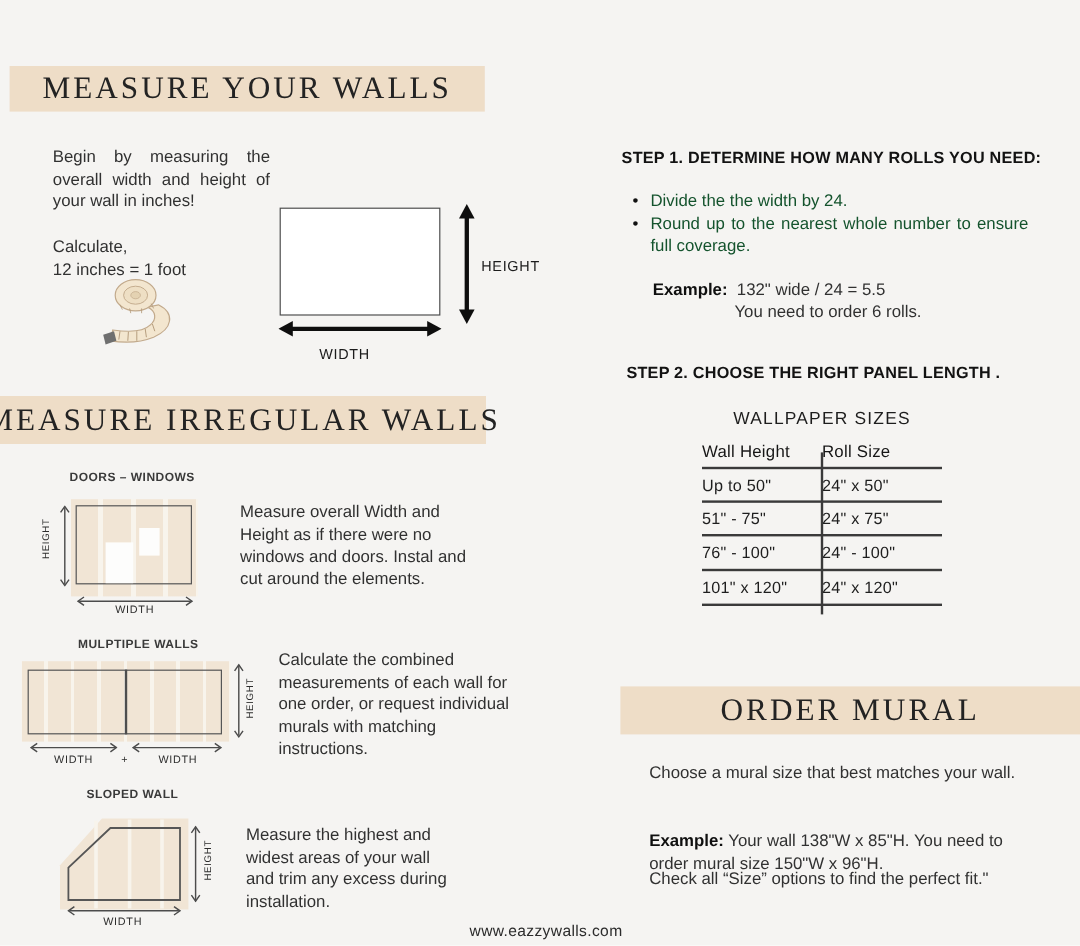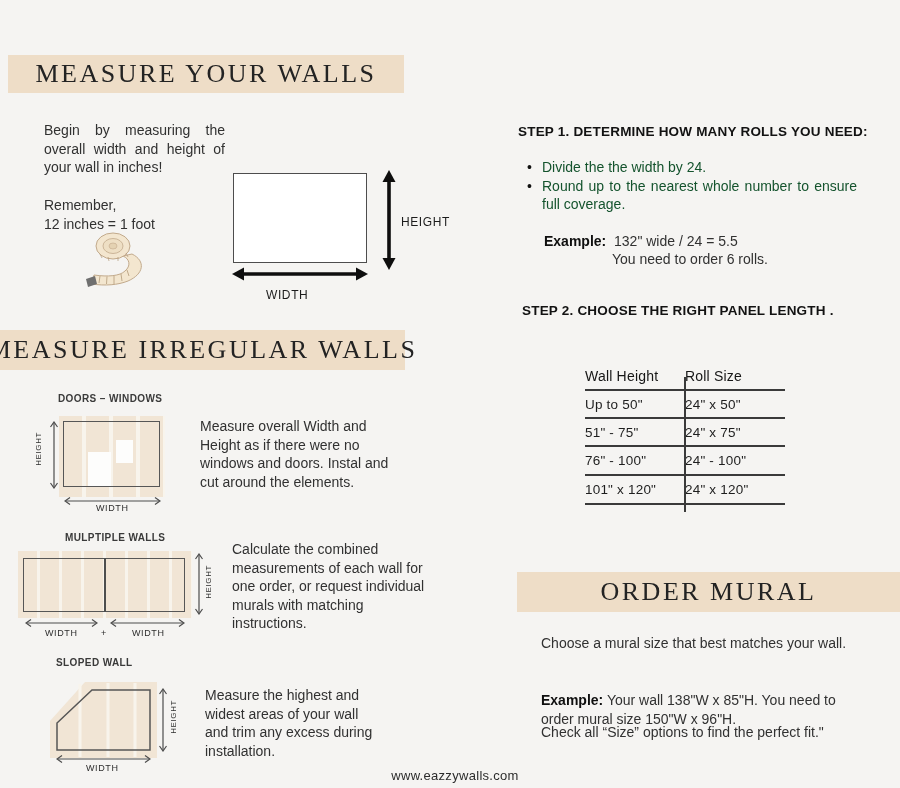--- a/index.html
+++ b/index.html
@@ -135,21 +135,21 @@
 
 <div class="page">
 
   <div class="band" style="left:8px;top:55px;width:396px;height:38px;">
     <div class="band-title">MEASURE YOUR WALLS</div>
   </div>
 
   <div class="para just" style="left:44px;top:121px;width:181px;">Begin by measuring the overall width and height of your wall in inches!</div>
 
   <div class="para" style="left:44px;top:196px;width:180px;">
-    <span>Remember,</span><br>
+    <span>Calculate,</span><br>
     <span>12 inches = 1 foot</span>
   </div>
 
   <svg class="abs" style="left:78px;top:228px;" width="74" height="66" viewBox="0 0 74 66">
     <path d="M54,26 C68,33 66,46 50,53 C40,57 27,58 14,56 L16,47 C30,49 42,48 47,43 C53,38 52,31 45,28 Z" fill="#f3e6cf" stroke="#c2aa8c" stroke-width="1"></path>
     <g stroke="#b39a7a" stroke-width="0.8">
       <line x1="22" y1="48" x2="21" y2="55"></line>
       <line x1="29" y1="48.5" x2="28.5" y2="56"></line>
       <line x1="36" y1="48" x2="36" y2="56"></line>
       <line x1="43" y1="46" x2="44" y2="53"></line>
@@ -224,21 +224,21 @@
   <svg class="abs" style="left:110px;top:618px;" width="75" height="10" viewBox="0 0 75 10">
     <line x1="2" y1="5" x2="73" y2="5" stroke="#4c4c4c" stroke-width="1.2"></line>
     <polyline points="6,1.5 1,5 6,8.5" fill="none" stroke="#4c4c4c" stroke-width="1.2"></polyline>
     <polyline points="69,1.5 74,5 69,8.5" fill="none" stroke="#4c4c4c" stroke-width="1.2"></polyline>
   </svg>
   <div class="dim-label" style="left:45px;top:628px;">WIDTH</div>
   <div class="dim-label" style="left:101px;top:628px;">+</div>
   <div class="dim-label" style="left:132px;top:628px;">WIDTH</div>
   <div class="para" style="left:232px;top:540px;width:207px;">Calculate the combined measurements of each wall for one order, or request individual murals with matching instructions.</div>
 
-  <div class="small-label" style="left:56px;top:657px;text-align:center;">SLOPED WALL</div>
+  <div class="small-label" style="left:72px;top:657px;text-align:center;">SLOPED WALL</div>
   <svg class="abs" style="left:42px;top:678px;" width="125" height="84" viewBox="0 0 125 84">
     <polygon points="43,4 115,4 115,80 8,80 8,43" fill="#f1e5d5"></polygon>
     <g stroke="#f8f4ec" stroke-width="3">
       <line x1="38" y1="6" x2="38" y2="79"></line>
       <line x1="66" y1="5" x2="66" y2="79"></line>
       <line x1="93" y1="5" x2="93" y2="79"></line>
     </g>
     <polygon points="50,12 108,12 108,72 15,72 15,45" fill="none" stroke="#565656" stroke-width="1.5"></polygon>
   </svg>
   <svg class="abs" style="left:158px;top:688px;" width="10" height="64" viewBox="0 0 10 64">
@@ -264,20 +264,21 @@
   </ul>
 
   <div class="para" style="left:544px;top:232px;width:320px;">
     <b>Example:</b>&nbsp;
     <span>132" wide / 24 = 5.5</span>
   </div>
   <div class="para" style="left:612px;top:250px;width:260px;">You need to order 6 rolls.</div>
 
   <div class="bold-head" style="left:522px;top:303px;">STEP 2. CHOOSE THE RIGHT PANEL LENGTH .</div>
 
+  <div class="caption" style="left:585px;top:341px;width:200px;text-align:center;">WALLPAPER SIZES</div>
 
   <div class="tbl-row" style="left:585px;top:362px;">
     <div class="tbl-cell hdr">Wall Height</div>
     <div class="tbl-cell hdr">Roll Size</div>
   </div>
   <div class="hline" style="left:585px;top:389px;width:200px;height:1.5px;"></div>
   <div class="tbl-row" style="left:585px;top:390px;">
     <div class="tbl-cell">Up to 50"</div>
     <div class="tbl-cell">24" x 50"</div>
   </div>

